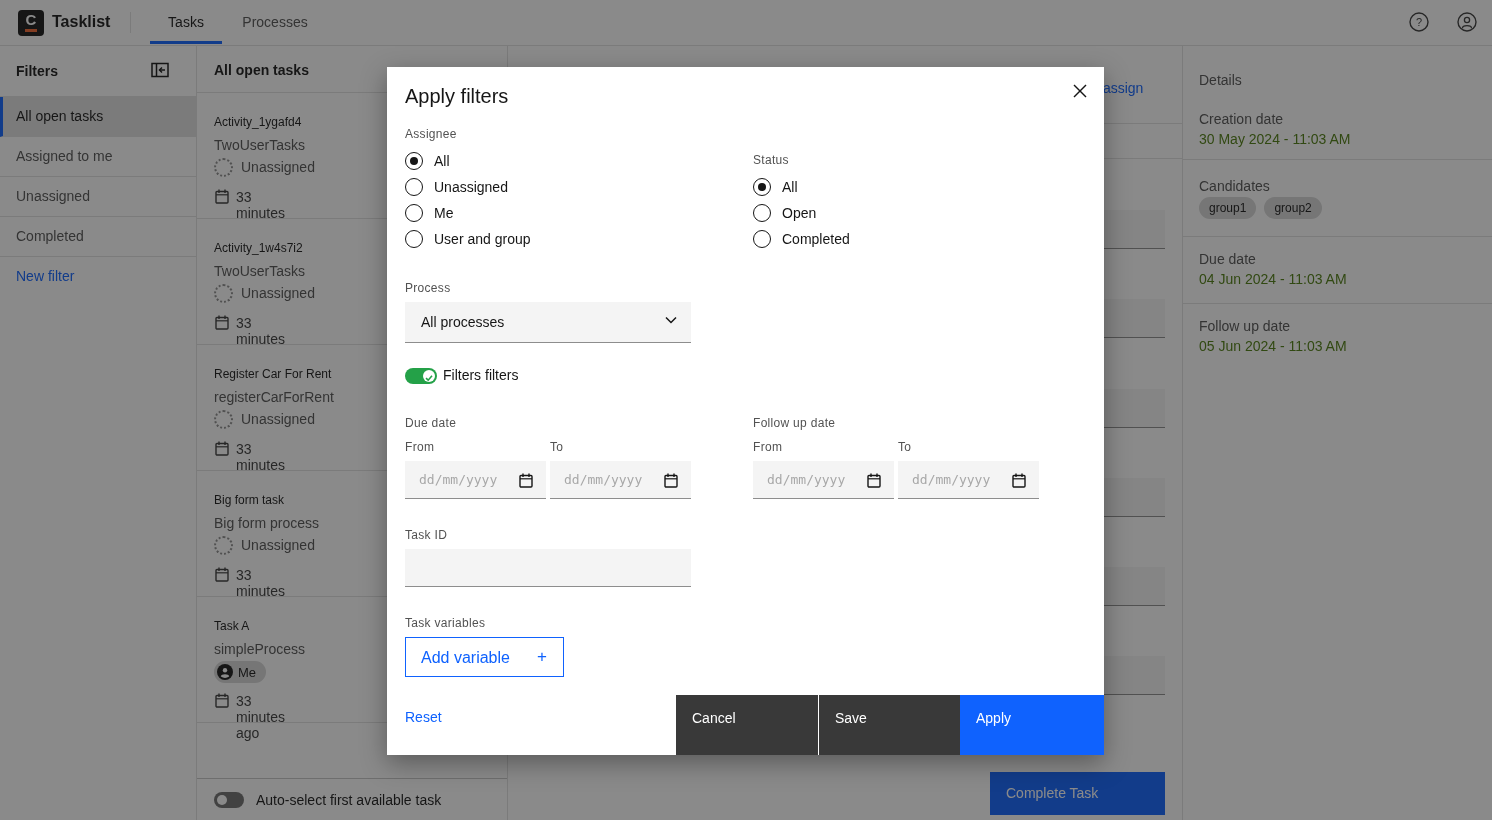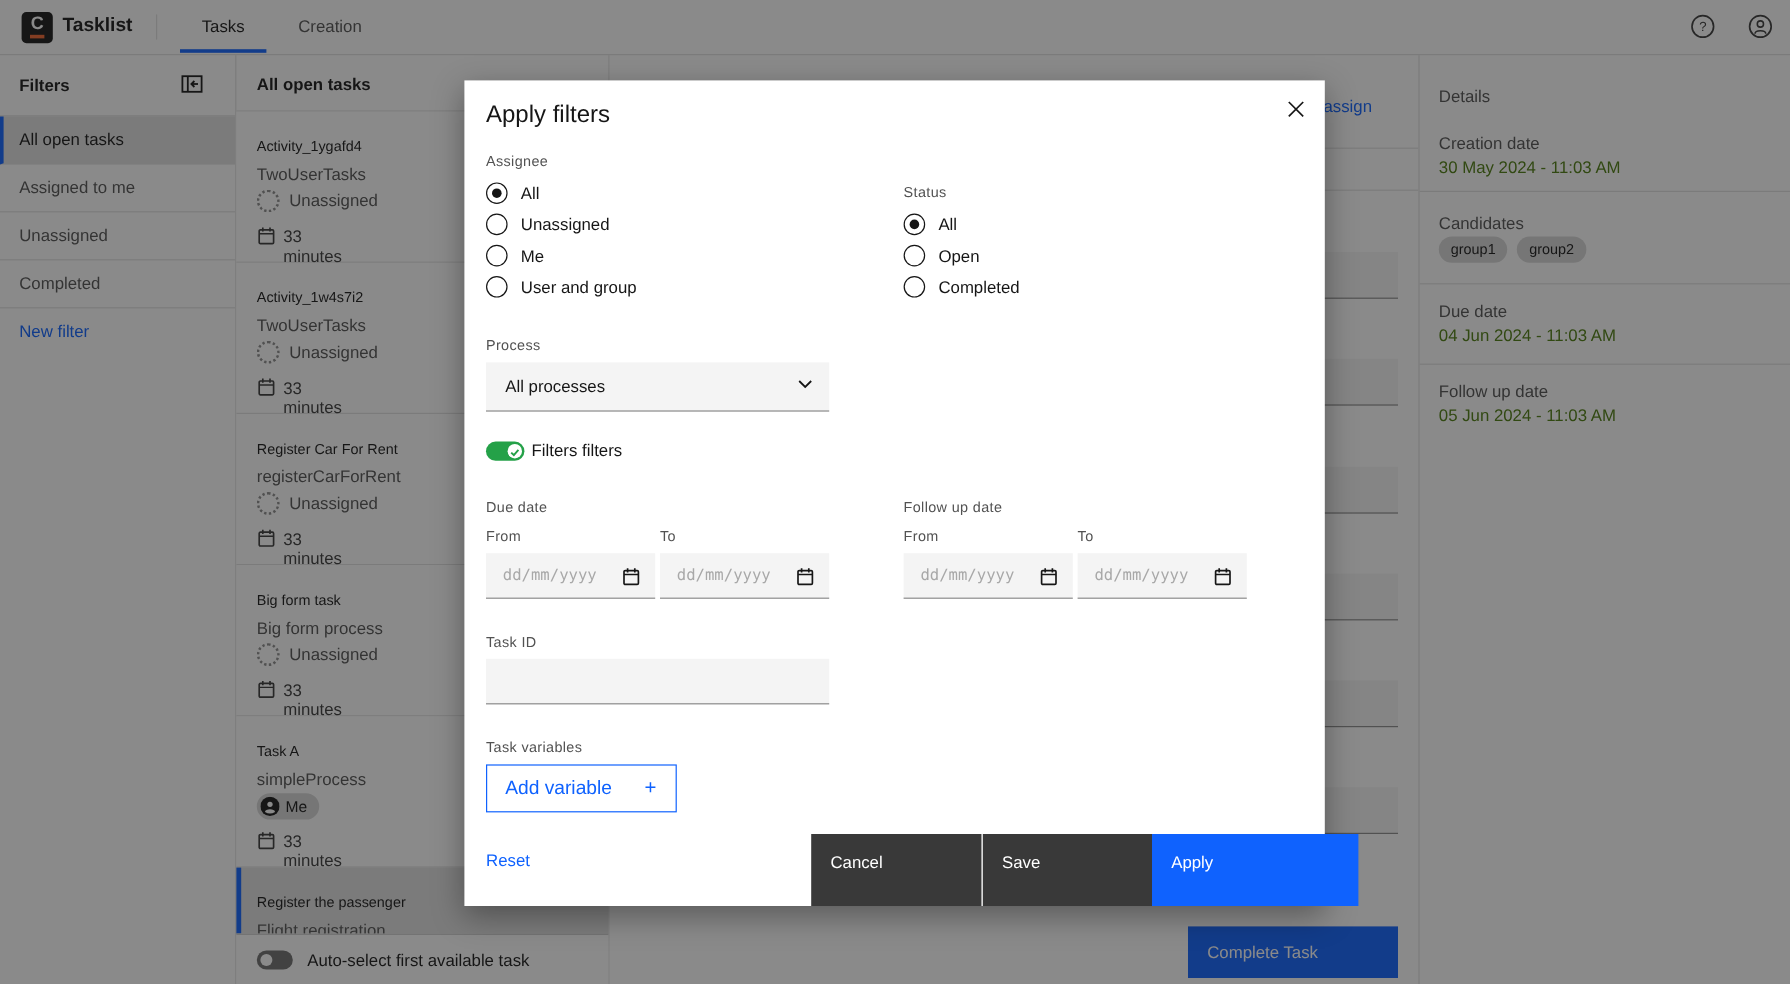--- a/index.html
+++ b/index.html
@@ -100,21 +100,21 @@
       <span class="c">C</span>
       <span class="bar"></span>
     </div>
     <div class="app-title">Tasklist</div>
     <div class="hdr-divider"></div>
     <div class="tab active" style="left:150px;width:72px;">
       <span>Tasks</span>
       <div class="underline"></div>
     </div>
     <div class="tab" style="left:230px;width:90px;">
-      <span>Creation</span>
+      <span>Processes</span>
     </div>
     <div class="icon-btn" style="left:1408px;">
       <svg width="22" height="22" viewBox="0 0 22 22">
           <circle cx="11" cy="11" r="9" fill="none" stroke="#393939" stroke-width="1.4"></circle>
           <text x="11" y="15" font-size="11" text-anchor="middle" fill="#393939" font-family="Liberation Sans,sans-serif">?</text>
         </svg>
     </div>
     <div class="icon-btn" style="left:1456px;">
       <svg width="22" height="22" viewBox="0 0 22 22">
           <circle cx="11" cy="11" r="9" fill="none" stroke="#393939" stroke-width="1.4"></circle>
@@ -222,24 +222,20 @@
         </span>
       </div>
       <div class="drow"><svg width="16" height="17" viewBox="0 0 16 17">
             <rect x="2" y="3.5" width="12" height="11.5" rx="1" fill="none" stroke="#393939" stroke-width="1.4"></rect>
             <line x1="5" y1="1.5" x2="5" y2="5" stroke="#393939" stroke-width="1.4"></line>
             <line x1="11" y1="1.5" x2="11" y2="5" stroke="#393939" stroke-width="1.4"></line>
             <line x1="2" y1="6.8" x2="14" y2="6.8" stroke="#393939" stroke-width="1.2"></line>
           </svg><span class="dtext">33 minutes ago</span></div>
     </div>
 
-    <div class="card selected" style="top:678px;height:55px;border-bottom:none;">
-      <div class="t">Register the passenger</div>
-      <div class="p">Flight registration</div>
-    </div>
 
     <div class="list-footer">
       <div class="toggle-off">
           <span class="knob"></span>
         </div>
       <div class="lab">Auto-select first available task</div>
     </div>
   </div>
 
   <div class="main">
@@ -384,16 +380,16 @@
 
     <div class="flabel" style="left:18px;top:549px;">Task variables</div>
     <div class="add-var">
       <span class="al">Add variable</span>
       <span class="plus">+</span>
     </div>
 
     <div class="reset-link">Reset</div>
     <div class="mbtn sec" style="left:289px;width:142px;">Cancel</div>
     <div class="mbtn sec" style="left:431px;width:142px;border-left:1px solid #fff;">Save</div>
-    <div class="mbtn pri" style="left:573px;width:172px;">Apply</div>
+    <div class="mbtn pri" style="left:573px;width:144px;">Apply</div>
   </div>
 
 </div>
 
 </body></html>

